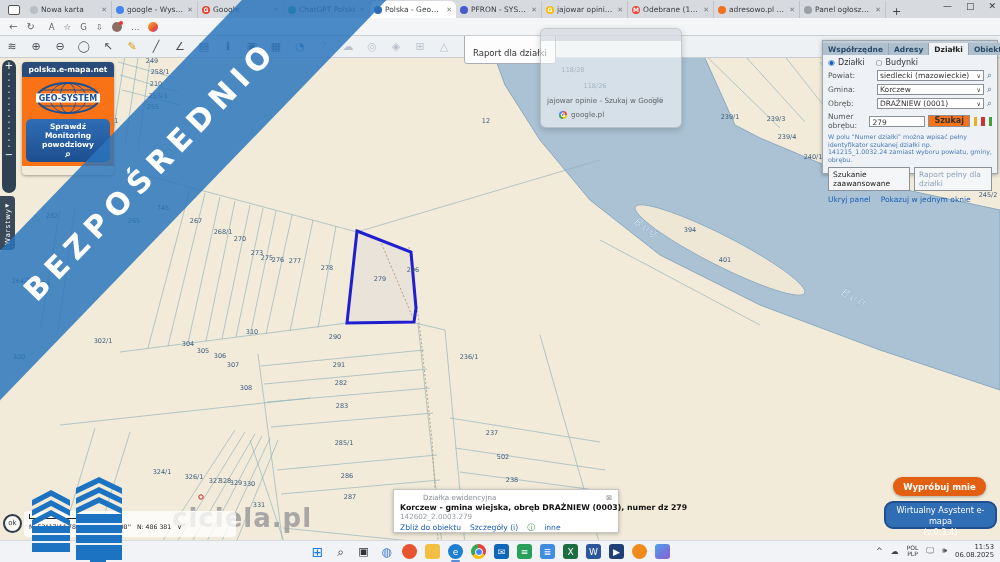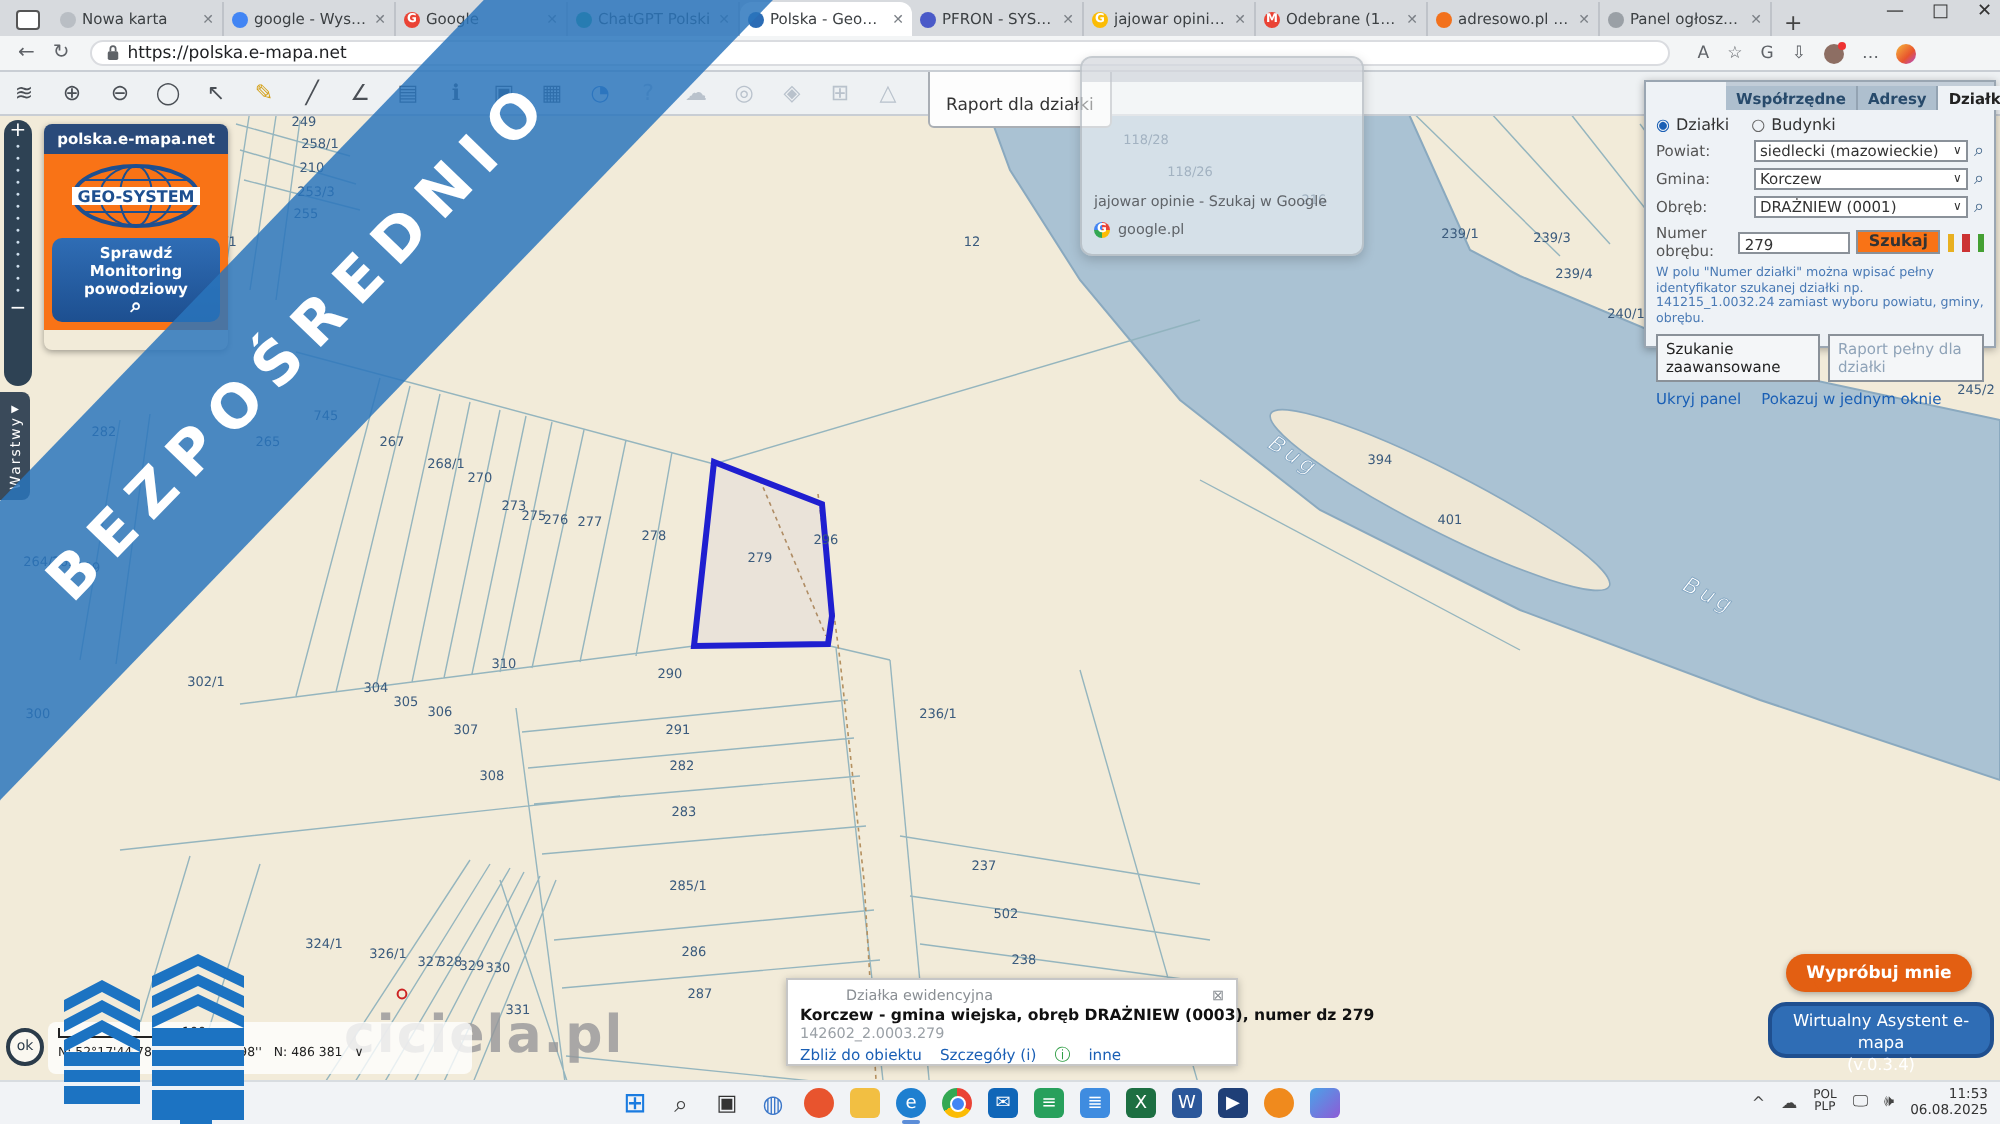--- a/index.html
+++ b/index.html
@@ -46,42 +46,42 @@
   #layers-tab .vtxt{writing-mode:vertical-rl;transform:rotate(180deg);font-size:7px;letter-spacing:1px;}
   #logopanel{position:absolute;left:22px;top:62px;width:92px;height:113px;z-index:12;border-radius:4px;overflow:hidden;box-shadow:0 1px 3px rgba(0,0,0,.35);}
   #logopanel .hd{background:#2a4a7a;color:#fff;font-size:7.5px;font-weight:bold;text-align:center;padding:3px 0;}
   #logopanel .body{background:#f97316;padding:3px 4px 4px;}
   #geosys{display:block;margin:0 auto;}
   #floodbox{margin-top:3px;background:linear-gradient(#2f6db5,#1d4f90);border-radius:5px;color:#fff;text-align:center;font-size:7.5px;font-weight:bold;padding:3px 2px;line-height:9px;}
   #floodbox .mag{font-size:10px;}
 
   
   #panel{position:absolute;left:822px;top:40px;width:176px;height:134px;background:#eef2f6;border:1px solid #9aa6b2;box-shadow:0 1px 4px rgba(0,0,0,.3);z-index:14;font-size:8px;color:#333;}
-  #ptabs{display:flex;background:#c2cdd8;height:14px;align-items:flex-end;margin-left:40px;}
+  #ptabs{display:flex;background:#c2cdd8;height:14px;align-items:flex-end;}
   .ptab{padding:2px 5px 1px;font-size:7.5px;font-weight:bold;color:#274a6b;background:#aebfce;border-right:1px solid #93a3b2;}
   .ptab.active{background:#eef2f6;color:#222;}
   .prow{display:flex;align-items:center;margin:3px 5px 0;gap:3px;}
   .plab{width:46px;color:#555;font-size:7.5px;}
   .psel{flex:1;height:11px;background:#fff;border:1px solid #8a9199;font-size:7.5px;display:flex;align-items:center;padding:0 2px;justify-content:space-between;}
   .psel .chev{font-size:6px;color:#333;}
   .pmag{color:#4a6c8e;font-size:9px;}
   .pinput{width:66px;height:11px;background:#fff;border:1px solid #8a9199;font-size:7.5px;padding:0 2px;line-height:11px;}
   #szukaj{height:12px;border:1px solid #8a9199;background:#f97316;font-weight:bold;font-size:8px;padding:0 5px;line-height:10px;}
   .chip{width:4px;height:9px;display:inline-block;margin-left:1px;}
   #phint{margin:3px 5px 0;font-size:6.3px;line-height:7.5px;color:#4a7ab5;}
   #pbtns{display:flex;gap:4px;margin:4px 5px 0;}
   .pbtn{border:1px solid #8a9199;background:#f4f6f8;font-size:7.5px;padding:2px 4px;color:#222;}
   .pbtn.lt{color:#8fa3b8;}
   #plinks{margin:4px 5px 0;font-size:7.5px;color:#1a5fb5;display:flex;gap:10px;}
 
   
   #preview{position:absolute;left:540px;top:28px;width:142px;height:100px;background:rgba(248,249,250,.55);border:1px solid rgba(170,176,184,.65);border-radius:6px;box-shadow:0 2px 6px rgba(0,0,0,.18);z-index:20;}
   #preview .strip{height:12px;background:rgba(190,196,204,.45);border-radius:5px 5px 0 0;}
   #preview .title{position:absolute;left:6px;bottom:22px;font-size:7.2px;color:#5f6368;white-space:nowrap;}
-  #preview .dom{position:absolute;left:6px;bottom:8px;font-size:7.2px;color:#5f6368;display:flex;gap:4px;align-items:center;}
+  #preview .dom{position:absolute;left:18px;bottom:8px;font-size:7.2px;color:#5f6368;display:flex;gap:4px;align-items:center;}
   .gball{width:8px;height:8px;border-radius:50%;background:conic-gradient(#ea4335 0 25%,#fbbc05 0 50%,#34a853 0 75%,#4285f4 0);color:#fff;font-size:6px;line-height:8px;text-align:center;font-weight:bold;}
 
   
   #infopanel{position:absolute;left:393px;top:489px;width:226px;height:44px;background:#fff;border:1px solid #c6c6c6;box-shadow:0 1px 4px rgba(0,0,0,.25);z-index:12;padding:3px 6px;}
   #infopanel .hd{font-size:7.2px;color:#8a8f94;display:flex;justify-content:space-between;margin-left:23px;}
   #infopanel .ti{font-size:7.8px;color:#111;font-weight:bold;margin-top:1px;white-space:nowrap;}
   #infopanel .id{font-size:7.2px;color:#9aa0a6;}
   #infopanel .lk{font-size:7.6px;color:#1a5fb5;display:flex;gap:9px;align-items:center;margin-top:1px;}
   .greenci{color:#2f9e44;font-size:8px;}
 
@@ -252,27 +252,20 @@
         <span class="newtab" style="order:99;">+</span>
     </div>
     <div id="wctrl">
       <span>—</span>
       <span>□</span>
       <span>✕</span>
     </div>
     <div id="addrrow">
       <span class="navbtn">←</span>
       <span class="navbtn">↻</span>
-      <div id="urlpill">
-        <svg width="7" height="9" viewBox="0 0 8 10">
-          <rect x="1" y="4" width="6" height="5" rx="1" fill="#5f6368"></rect>
-          <path d="M2.5 4 V2.5 A1.5 1.5 0 0 1 5.5 2.5 V4" fill="none" stroke="#5f6368" stroke-width="1"></path>
-        </svg>
-        <span id="urltext">https://polska.e-mapa.net</span>
-      </div>
       <div id="addricons">
         <span>A</span>
         <span>☆</span>
         <span>G</span>
         <span>⇩</span>
         <span class="avatar"></span>
         <span>…</span>
         <span class="copilot"></span>
       </div>
     </div>

